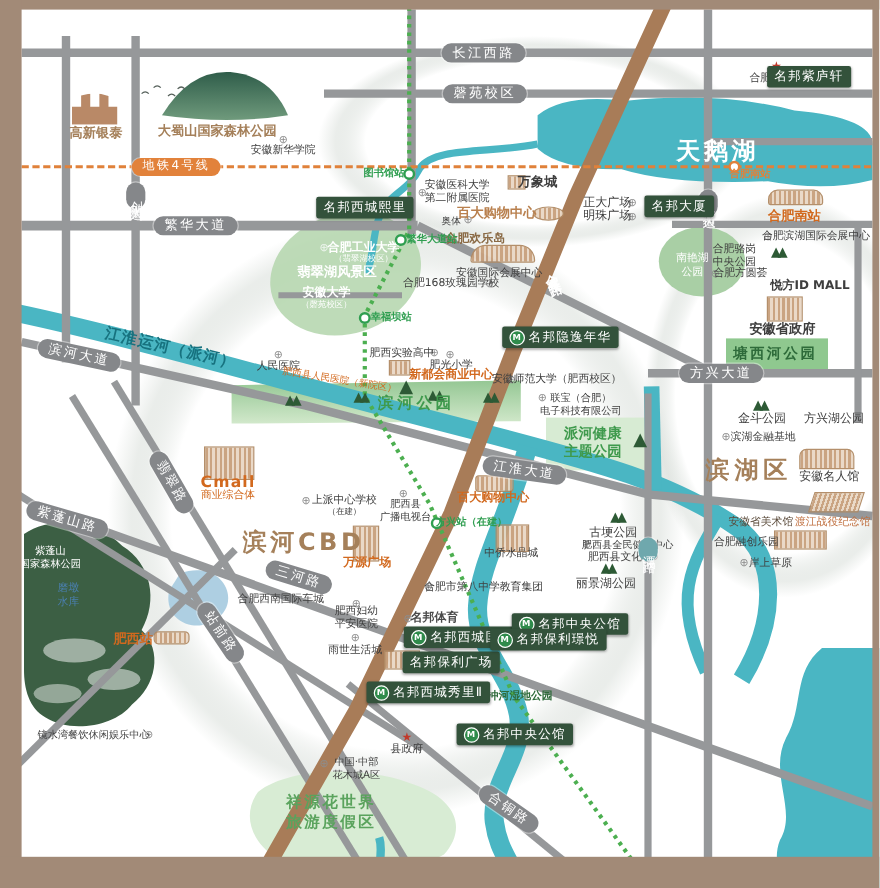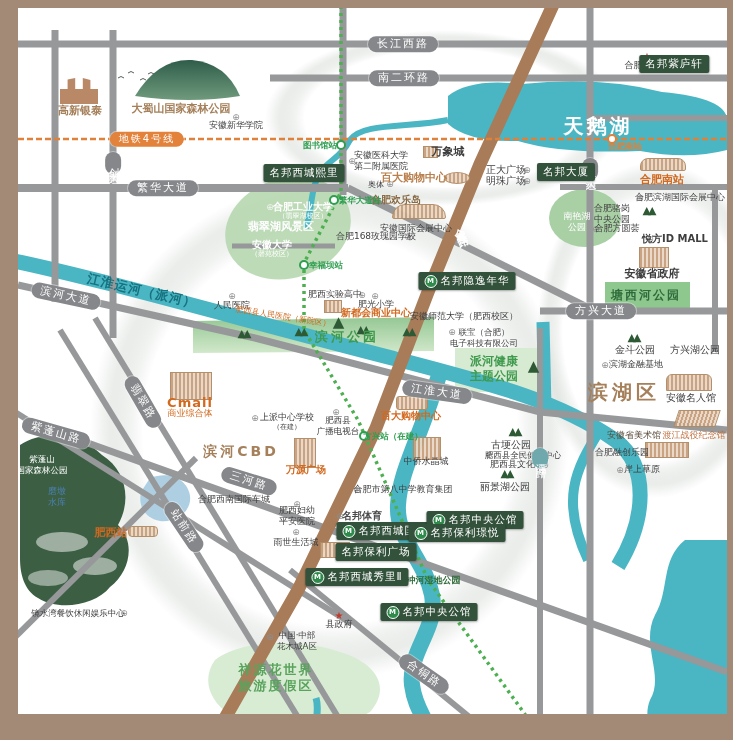--- a/index.html
+++ b/index.html
@@ -152,30 +152,30 @@
   <span class="trees" style="left:408px;top:331px">▲▲</span>
   <span class="trees big" style="left:337px;top:322px">▲</span>
   <span class="trees" style="left:514px;top:431px">▲▲</span>
   <span class="trees" style="left:506px;top:473px">▲▲</span>
   <span class="trees" style="left:633px;top:337px">▲▲</span>
   <span class="trees" style="left:648px;top:210px">▲▲</span>
   <span class="trees big" style="left:532px;top:366px">▲</span>
 
 
   <span class="lbl b w" style="left:598px;top:126px;font-size:20px;letter-spacing:3px">天鹅湖</span>
-  <span class="lbl b brn" style="left:241px;top:452px;font-size:14px;letter-spacing:3px">滨河CBD</span>
+  <span class="lbl b brn" style="left:253px;top:452px;font-size:20px;letter-spacing:3px">滨河CBD</span>
   <span class="lbl b brn" style="left:624px;top:392px;font-size:20px;letter-spacing:4px">滨湖区</span>
   <span class="lbl b teal s13" style="left:142px;top:291px;transform:translate(-50%,-50%) rotate(13deg);letter-spacing:1px">江淮运河（派河）</span>
   <span class="lbl blue s9" style="left:57px;top:497px">
     <span class="ln">磨墩</span>
       <span class="ln">水库</span>
   </span>
 
   <span class="lbl pill" style="left:403px;top:44px">长江西路</span>
-  <span class="lbl pill" style="left:404px;top:78px">南二环路</span>
+  <span class="lbl pill" style="left:404px;top:78px">磬苑校区</span>
   <span class="lbl pill" style="left:163px;top:188px">繁华大道</span>
   <span class="lbl pill pillv" style="left:113px;top:163px">创新大道</span>
   <span class="lbl pill pillv" style="left:590px;top:169px">庐州大道</span>
   <span class="lbl pill" style="left:66px;top:296px;transform:translate(-50%,-50%) rotate(12deg)">滨河大道</span>
   <span class="lbl pill" style="left:437px;top:392px;transform:translate(-50%,-50%) rotate(8deg)">江淮大道</span>
   <span class="lbl pill" style="left:601px;top:311px">方兴大道</span>
   <span class="lbl pill" style="left:249px;top:481px;transform:translate(-50%,-50%) rotate(17deg)">三河路</span>
   <span class="lbl pill" style="left:56px;top:433px;transform:translate(-50%,-50%) rotate(16deg)">紫蓬山路</span>
   <span class="lbl pill" style="left:143px;top:402px;transform:translate(-50%,-50%) rotate(60deg)">翡翠路</span>
   <span class="lbl pill" style="left:184px;top:527px;transform:translate(-50%,-50%) rotate(56deg)">站前路</span>

